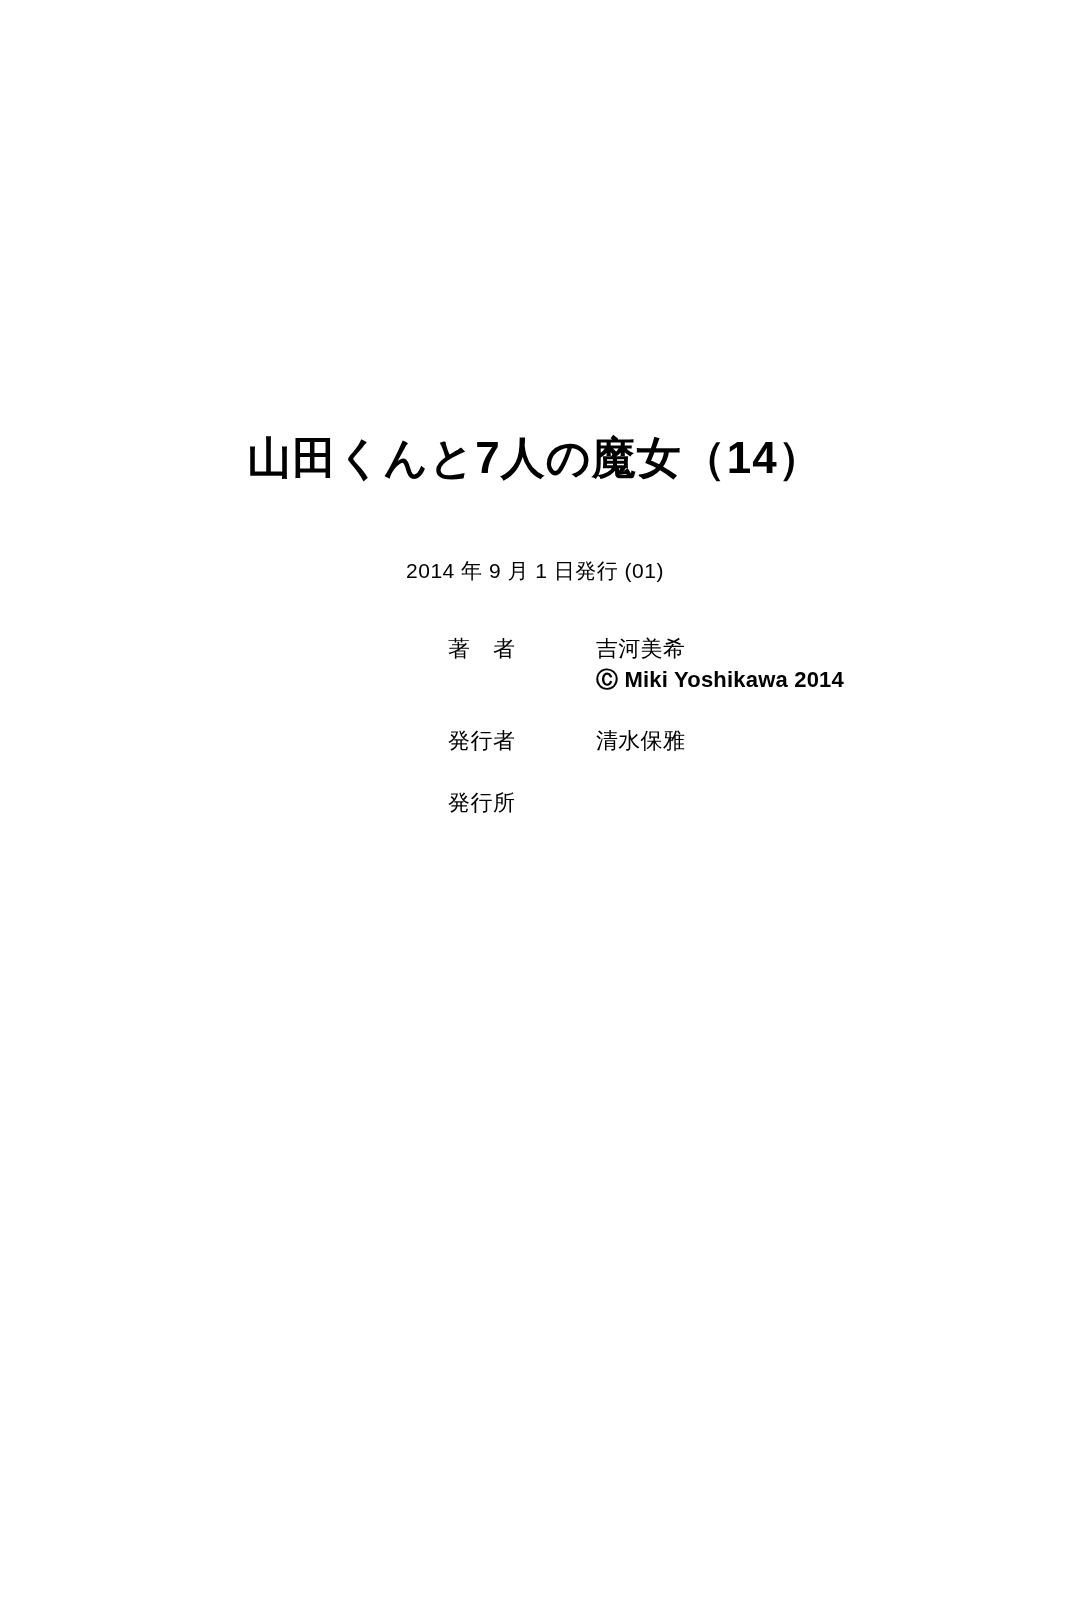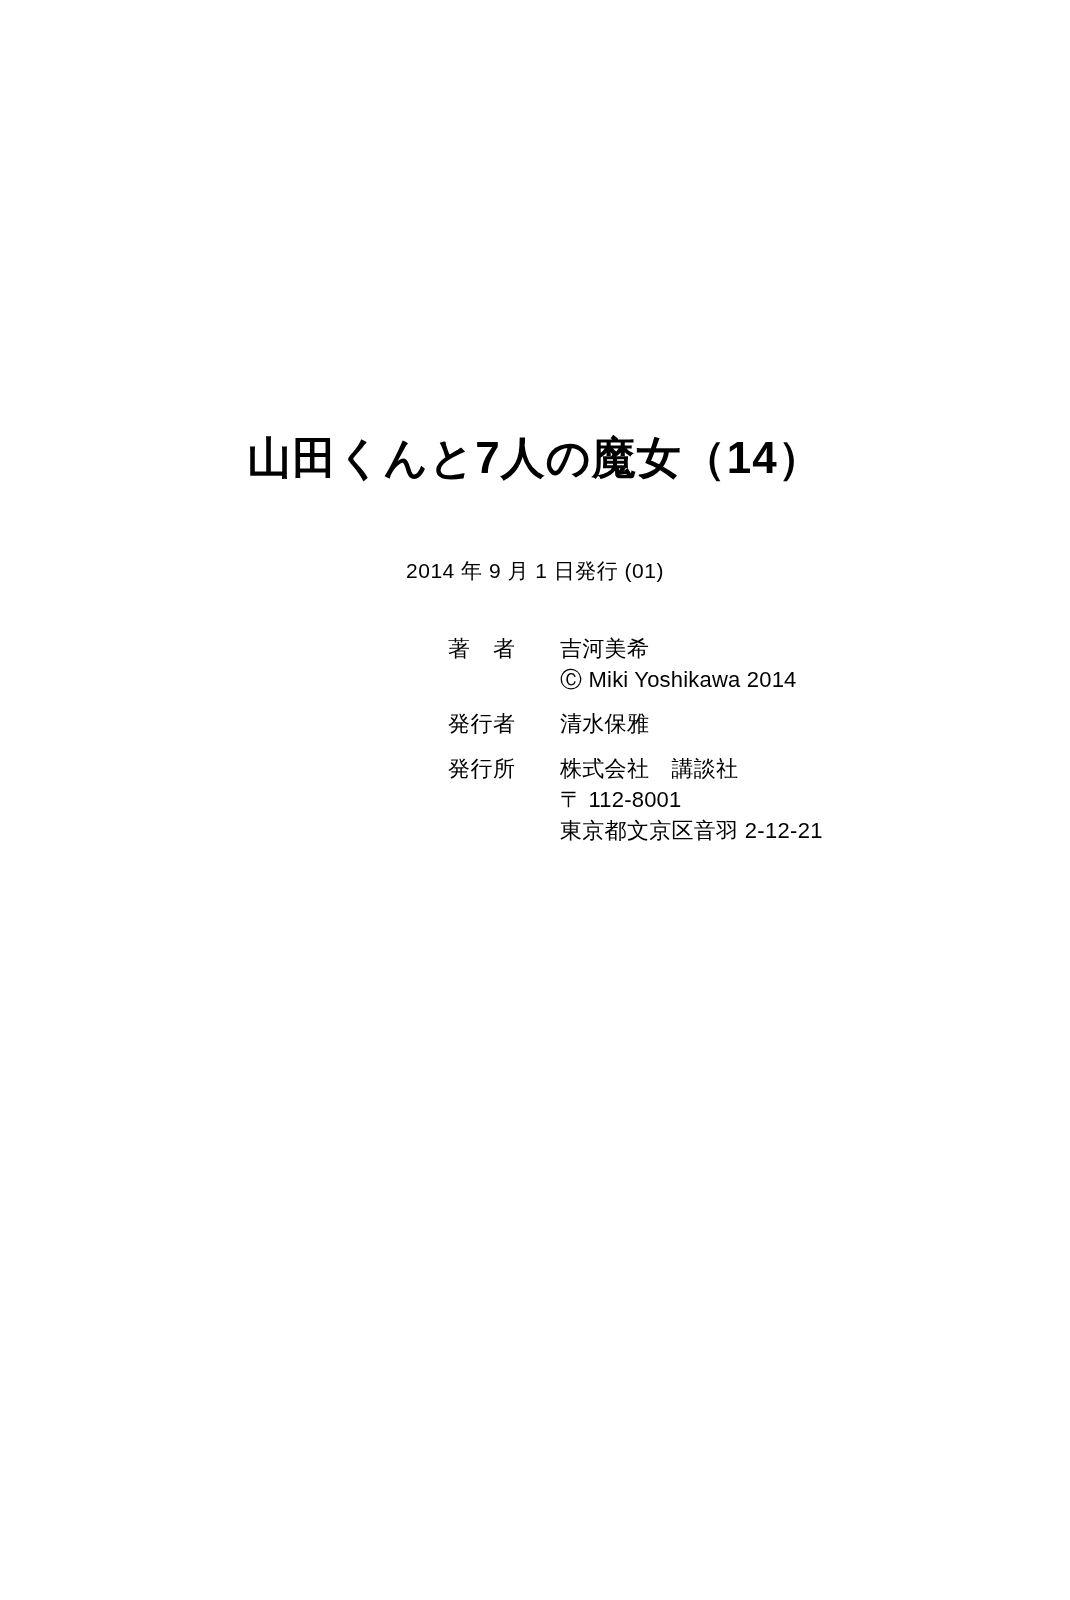--- a/index.html
+++ b/index.html
@@ -44,21 +44,21 @@
     font-size: 21px;
     font-weight: 500;
     margin-top: 72px;
     letter-spacing: 0.5px;
   }
 
   .credits {
     margin-top: 48px;
     display: flex;
     flex-direction: column;
-    gap: 0px;
+    gap: 17px;
     padding-left: 448px;
   }
 
   .credit-row {
     display: flex;
     align-items: flex-start;
     font-size: 22px;
     line-height: 1.42;
     margin-bottom: 13px;
   }
@@ -72,24 +72,26 @@
 
   .credit-values {
     display: flex;
     flex-direction: column;
   }
 
   .credit-value {
     font-weight: 500;
     letter-spacing: 0.3px;
     white-space: nowrap;
+    margin-left: 36px;
   }
 
   .credit-value.latin {
     letter-spacing: 0.2px;
+    font-weight: bold;
   }
 </style>
 </head>
 <body>
 
 <div class="page">
   <div class="colophon">
 
     <h1 class="book-title">山田くんと7人の魔女（14）</h1>
 
@@ -107,22 +109,17 @@
 
       <div class="credit-row">
         <div class="credit-label">発行者</div>
         <div class="credit-values">
           <div class="credit-value">清水保雅</div>
         </div>
       </div>
 
       <div class="credit-row">
         <div class="credit-label">発行所</div>
-        <div class="credit-values">
-          <div class="credit-value">株式会社　講談社</div>
-          <div class="credit-value latin">〒 112-8001</div>
-          <div class="credit-value">東京都文京区音羽 2-12-21</div>
-        </div>
       </div>
 
     </div>
   </div>
 </div>
 
 </body></html>

